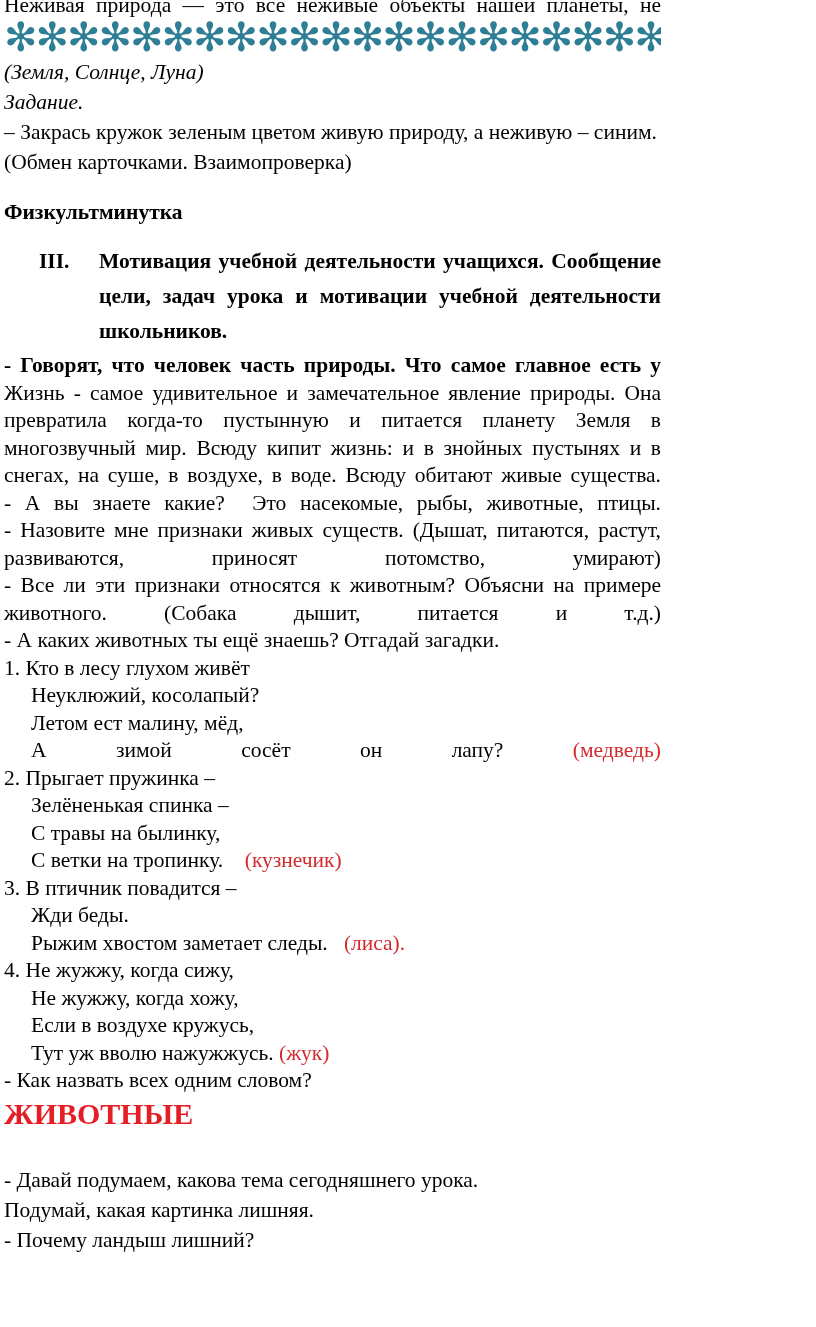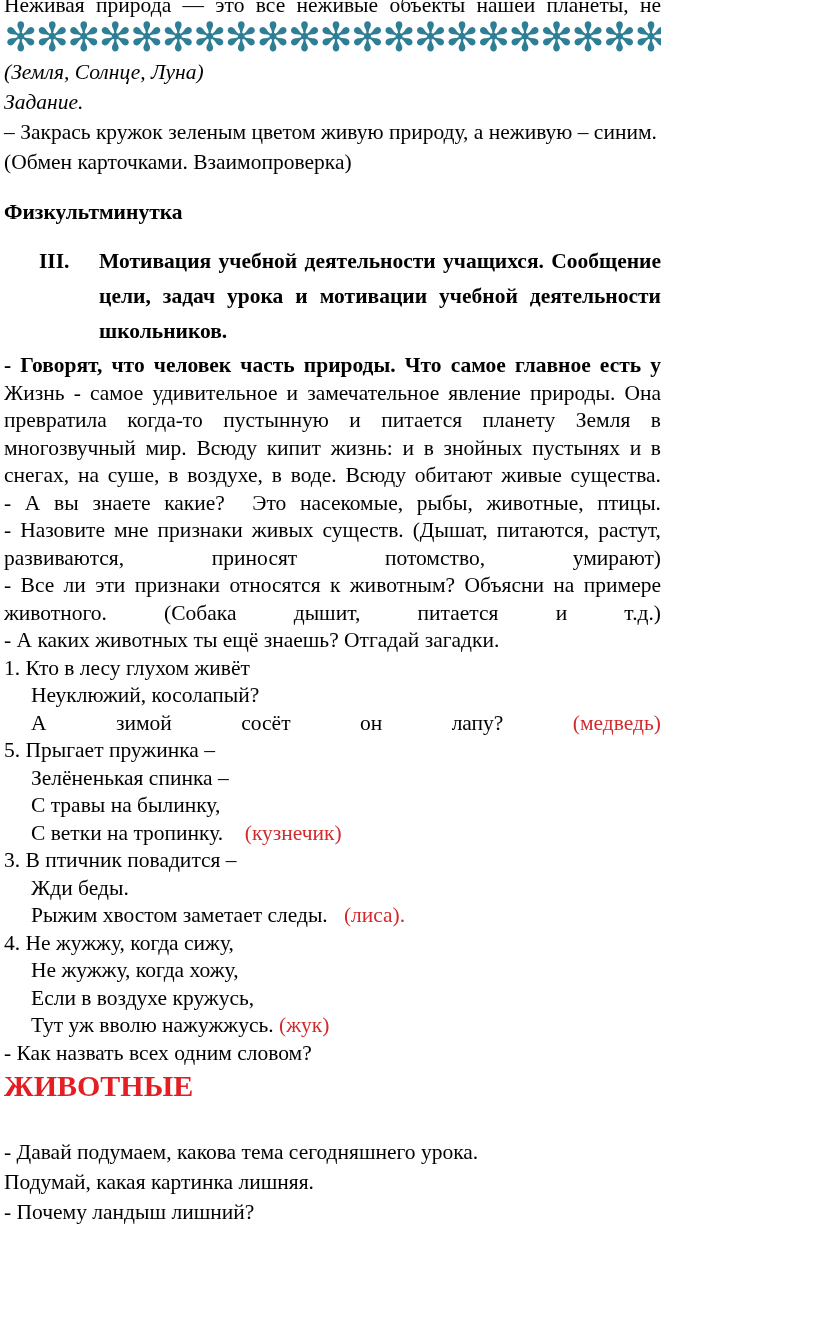--- a/index.html
+++ b/index.html
@@ -63,22 +63,23 @@
       <div class="l j"><span>многозвучный мир. Всюду кипит жизнь: и в знойных пустынях и в вечных</span></div>
       <div class="l j"><span>снегах, на суше, в воздухе, в воде. Всюду обитают живые существа.</span></div>
       <div class="l j"><span>- А вы знаете какие?  Это насекомые, рыбы, животные, птицы.</span></div>
       <div class="l j"><span>- Назовите мне признаки живых существ. (Дышат, питаются, растут,</span></div>
       <div class="l j"><span>развиваются, приносят потомство, умирают)</span></div>
       <div class="l j"><span>- Все ли эти признаки относятся к животным? Объясни на примере любого</span></div>
       <div class="l j"><span>животного. (Собака дышит, питается и т.д.)</span></div>
       <div class="l"><span>- А каких животных ты ещё знаешь? Отгадай загадки.</span></div>
       <div class="l"><span>1. Кто в лесу глухом живёт</span></div>
       <div class="l ind1"><span>Неуклюжий, косолапый?</span></div>
+      <div class="l ind1"><span>Летом ест малину, мёд,</span></div>
       <div class="l ind1 j"><span>А зимой сосёт он лапу? </span><span class="red">(медведь)</span></div>
-      <div class="l"><span>5. Прыгает пружинка –</span></div>
+      <div class="l"><span>2. Прыгает пружинка –</span></div>
       <div class="l ind1"><span>Зелёненькая спинка –</span></div>
       <div class="l ind1"><span>С травы на былинку,</span></div>
       <div class="l ind1"><span>С ветки на тропинку.    </span><span class="red">(кузнечик)</span></div>
       <div class="l"><span>3. В птичник повадится –</span></div>
       <div class="l ind1"><span>Жди беды.</span></div>
       <div class="l ind1"><span>Рыжим хвостом заметает следы.   </span><span class="red">(лиса).</span></div>
       <div class="l"><span>4. Не жужжу, когда сижу,</span></div>
       <div class="l ind1"><span>Не жужжу, когда хожу,</span></div>
       <div class="l ind1"><span>Если в воздухе кружусь,</span></div>
       <div class="l ind1"><span>Тут уж вволю нажужжусь. </span><span class="red">(жук)</span></div>

